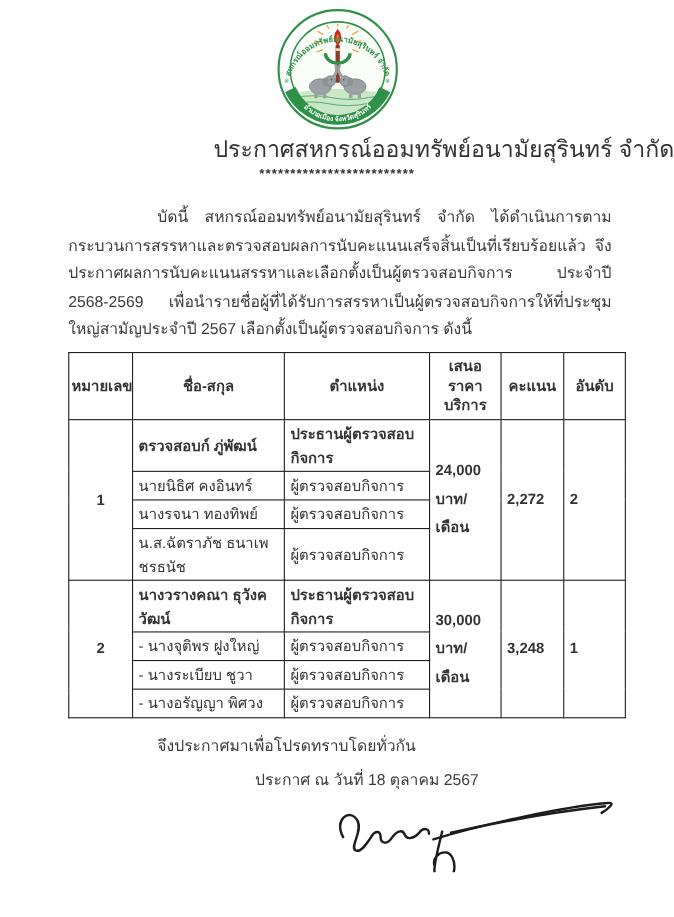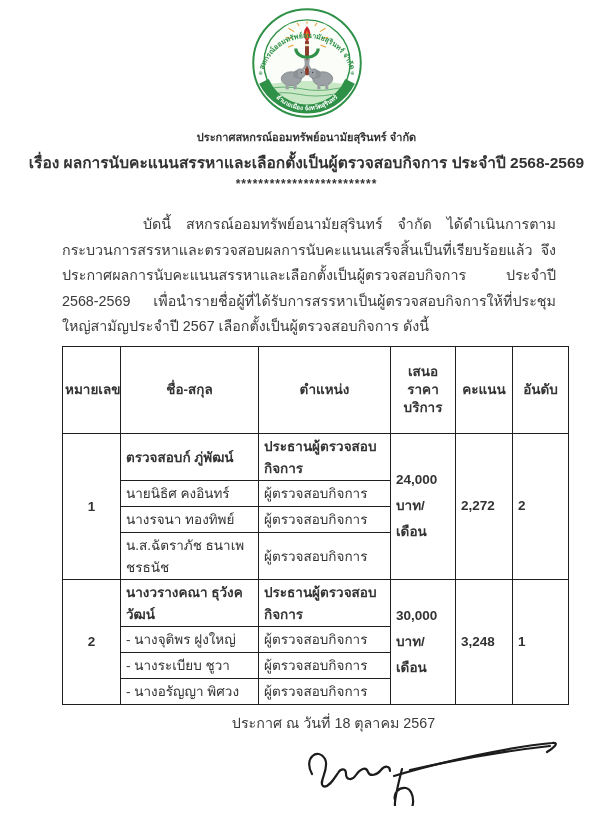--- a/index.html
+++ b/index.html
@@ -2,28 +2,28 @@
 <html><head>
 <meta charset="utf-8">
 <style>
   html,body{margin:0;padding:0;background:#9e9e9e;}
   .page{
     width:613px;height:834px;margin:0 auto;background:#ffffff;
     font-family:"Liberation Sans","DejaVu Sans",sans-serif;
     color:#3b3b3b;position:relative;overflow:hidden;
   }
   .logo-wrap{height:116px;display:flex;justify-content:center;align-items:flex-start;padding-top:7px;box-sizing:border-box;}
-  .doc-title{font-size:11px;font-weight:bold;text-align:center;line-height:26px;margin-top:8px;color:#333;}
+  .doc-title{font-size:21px;font-weight:normal;text-align:right;line-height:26px;margin-top:8px;color:#333;}
   .doc-subject{font-size:15.5px;font-weight:bold;text-align:center;line-height:26px;color:#333;}
   .stars{font-size:12px;font-weight:bold;text-align:center;line-height:16px;letter-spacing:1px;color:#333;}
   .para{margin:6px 57px 0 62px;font-size:14.3px;line-height:25.5px;text-indent:81px;text-align:justify;}
   .para.second{margin-top:20px;}
   table.results{margin:6px 0 0 62px;width:506px;border-collapse:collapse;font-size:13.5px;table-layout:fixed;color:#333;}
   table.results th,table.results td{border:1px solid #1f1f1f;box-sizing:border-box;}
-  table.results th{font-weight:bold;height:42px;text-align:center;vertical-align:middle;line-height:18px;padding:16px 2px;}
+  table.results th{font-weight:bold;height:42px;text-align:center;vertical-align:middle;line-height:18px;padding:3px 2px;}
   th.twoline{white-space:pre-line;}
   table.results td{height:26px;padding:1px 5px;vertical-align:middle;}
   td.c-no{text-align:center;vertical-align:middle;}
   td.c-name{padding-left:8px;}
   td.c-pos{padding-left:7px;}
   td.c-price,td.c-score,td.c-rank{text-align:left;vertical-align:top;padding-top:5px;line-height:26px;}
   tr.lead td{font-weight:bold;}
   .closing{margin:14px 0 0 62px;font-size:14.3px;line-height:25px;text-indent:81px;}
   .dateline{margin-top:6px;font-size:14.3px;line-height:25px;text-align:center;transform:translateX(27px);}
   .sig{display:block;margin:0 0 0 290px;}
@@ -101,21 +101,20 @@
       <path id="botArc" d="M 29,140 A 79,79 0 0 0 171,140" fill="none"></path>
       <text font-size="11" font-weight="bold" fill="#ffffff">
         <textPath href="#botArc" startOffset="50%" text-anchor="middle">อำเภอเมือง จังหวัดสุรินทร์</textPath>
       </text>
       <text x="13" y="122" font-size="10" fill="#2e9147">※</text>
       <text x="177" y="122" font-size="10" fill="#2e9147">※</text>
     </svg>
   </div>
 
   <div class="doc-title">ประกาศสหกรณ์ออมทรัพย์อนามัยสุรินทร์ จำกัด</div>
-  <div class="doc-subject">เรื่อง  ผลการนับคะแนนสรรหาและเลือกตั้งเป็นผู้ตรวจสอบกิจการ ประจำปี 2568-2569</div>
   <div class="stars">*************************</div>
 
   <div class="para second">บัดนี้ สหกรณ์ออมทรัพย์อนามัยสุรินทร์ จำกัด ได้ดำเนินการตามกระบวนการสรรหาและตรวจสอบผลการนับคะแนนเสร็จสิ้นเป็นที่เรียบร้อยแล้ว จึงประกาศผลการนับคะแนนสรรหาและเลือกตั้งเป็นผู้ตรวจสอบกิจการ ประจำปี 2568-2569  เพื่อนำรายชื่อผู้ที่ได้รับการสรรหาเป็นผู้ตรวจสอบกิจการให้ที่ประชุมใหญ่สามัญประจำปี 2567 เลือกตั้งเป็นผู้ตรวจสอบกิจการ ดังนี้</div>
 
   <table class="results">
     <colgroup>
       <col style="width:58px">
         <col style="width:138px">
         <col style="width:132px">
       <col style="width:65px">
@@ -178,20 +177,21 @@
         <td class="c-name">- นางระเบียบ  ชูวา</td>
         <td class="c-pos">ผู้ตรวจสอบกิจการ</td>
       </tr>
       <tr>
         <td class="c-name">- นางอรัญญา  พิศวง</td>
         <td class="c-pos">ผู้ตรวจสอบกิจการ</td>
       </tr>
     </tbody>
   </table>
 
+  <div class="closing">จึงประกาศมาเพื่อโปรดทราบโดยทั่วกัน</div>
   <div class="dateline">ประกาศ ณ วันที่ 18  ตุลาคม  2567</div>
 
   <svg class="sig" width="285" height="70" viewBox="0 0 285 70">
     <g fill="none" stroke="#1c1c1c" stroke-width="2.2" stroke-linecap="round">
       <path d="M22,38 c-9,-16 6,-27 13,-15 c5,10 -7,23 -2,27 c5,3 11,-7 15,-13 c3,-5 8,-5 8,1 c0,6 6,7 10,1 c4,-6 10,-9 12,-3 c2,5 9,3 13,-2 c4,-5 9,-4 9,1"></path>
       <path d="M104,40 C150,26 225,10 262,7 c9,-1 0,6 -5,9"></path>
       <path d="M120,34 c40,-9 95,-19 140,-24"></path>
       <path d="M112,33 c-7,28 -12,46 1,45 c14,-1 12,-24 3,-26 c-7,-1 -13,5 -11,12"></path>
     </g>
   </svg>

